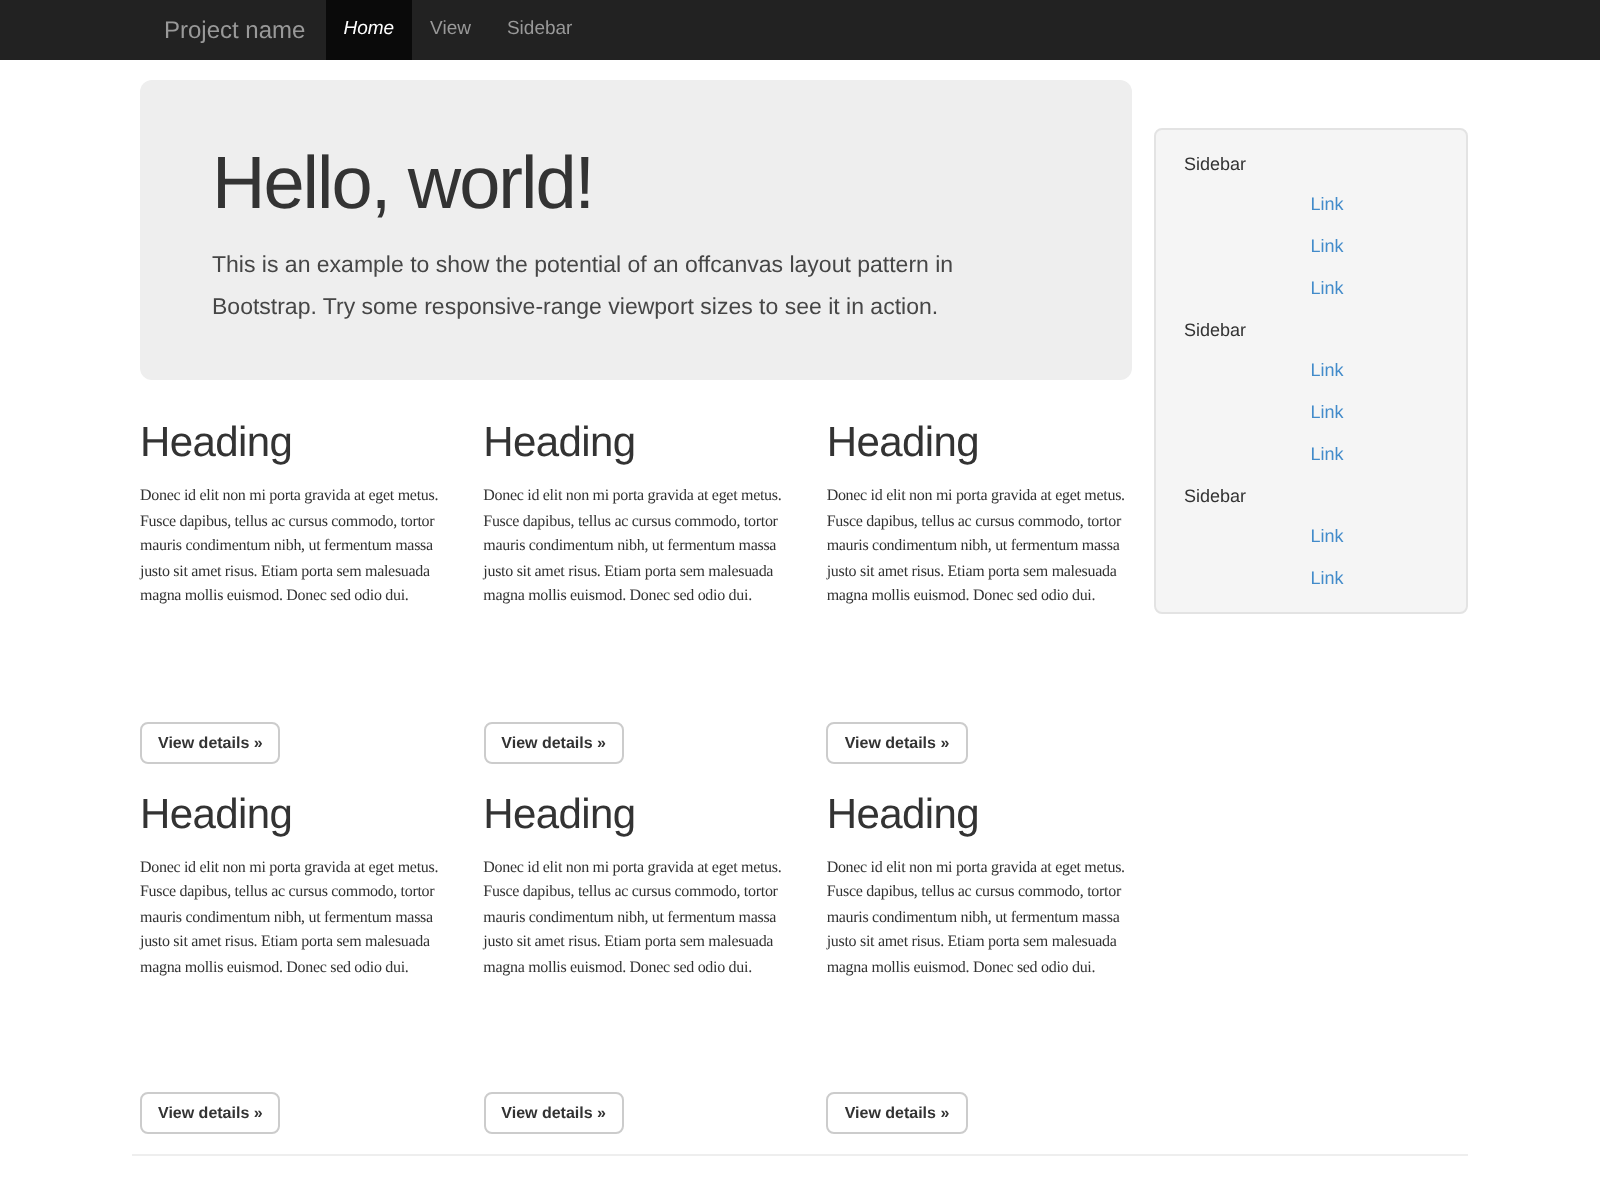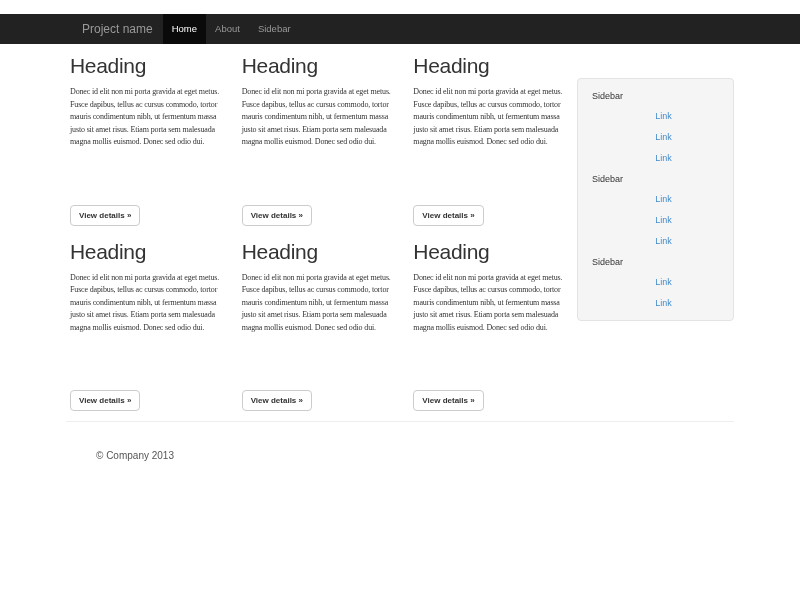--- a/index.html
+++ b/index.html
@@ -5,25 +5,25 @@
   * { box-sizing: border-box; }
   html, body {
     margin: 0; padding: 0;
     width: 800px; height: 600px;
     background: #fff;
     font-family: "Liberation Sans", sans-serif;
     overflow: hidden;
   }
   
   .navbar { height: 30px; background: #222; }
-  .navbar-inner { width: 668px; height: 100%; margin: 14px auto; display: flex; align-items: flex-start; }
+  .navbar-inner { width: 668px; height: 100%; margin: 0 auto; display: flex; align-items: flex-start; }
   .brand { color: #999; font-size: 12px; line-height: 30px; padding: 0 10px 0 16px; cursor: pointer; }
   .nav-menu { display: flex; }
   .nav-item { color: #999; font-size: 9.5px; line-height: 30px; padding: 0 9px; cursor: pointer; }
-  .nav-item.active { background: #0a0a0a; color: #fff; }
+  .nav-item.active { background: #0a0a0a; color: #fff; font-style: italic; }
   
   .container { width: 668px; margin: 10px auto 0; display: flex; gap: 11px; align-items: flex-start; }
   .main-col { width: 500px; padding-left: 4px; }
   
   .jumbotron { background: #eee; border-radius: 6px; height: 150px; padding: 31px 36px 0; margin-bottom: 20px; }
   .jumbotron h1 { margin: 0 0 10px; font-size: 37px; font-weight: 500; color: #333; letter-spacing: -1px; }
   .jumbotron p { margin: 0; font-size: 11.5px; line-height: 21px; color: #464646; max-width: 420px; }
   
   .features { display: grid; grid-template-columns: repeat(3, 1fr); column-gap: 19px; row-gap: 14px; }
   .feature h2 { margin: 0 0 8px; font-size: 21px; font-weight: 500; color: #333; letter-spacing: -0.3px; }
@@ -42,28 +42,32 @@
   .footer p { margin: 16px; font-size: 10px; color: #555; }
 </style>
 </head>
 <body>
 
 <div class="navbar">
   <div class="navbar-inner">
     <div class="brand">Project name</div>
     <div class="nav-menu">
         <div class="nav-item active">Home</div>
-        <div class="nav-item">About</div>
+        <div class="nav-item">View</div>
         <div class="nav-item">Sidebar</div>
       </div>
   </div>
 </div>
 
 <div class="container">
   <div class="main-col">
+    <div class="jumbotron">
+      <h1>Hello, world!</h1>
+      <p>This is an example to show the potential of an offcanvas layout pattern in Bootstrap. Try some responsive-range viewport sizes to see it in action.</p>
+    </div>
     <div class="features">
   <div class="feature">
     <h2 class="feature-heading">Heading</h2>
     <p class="feature-body">Donec id elit non mi porta gravida at eget metus. Fusce dapibus, tellus ac cursus commodo, tortor mauris condimentum nibh, ut fermentum massa justo sit amet risus. Etiam porta sem malesuada magna mollis euismod. Donec sed odio dui.</p>
     <button class="btn feature-button">View details »</button>
   </div>
 
   <div class="feature">
     <h2 class="feature-heading">Heading</h2>
     <p class="feature-body">Donec id elit non mi porta gravida at eget metus. Fusce dapibus, tellus ac cursus commodo, tortor mauris condimentum nibh, ut fermentum massa justo sit amet risus. Etiam porta sem malesuada magna mollis euismod. Donec sed odio dui.</p>

